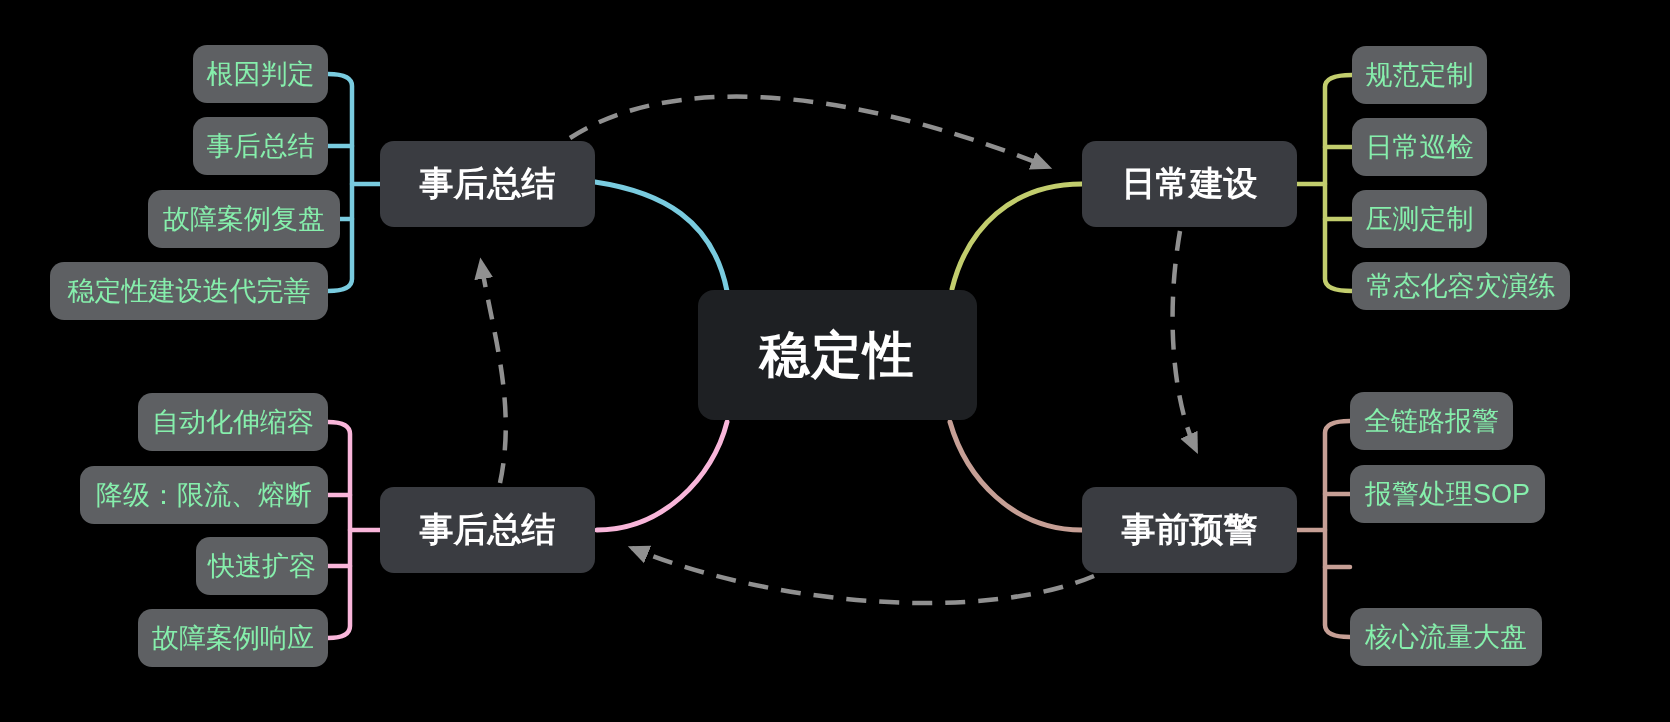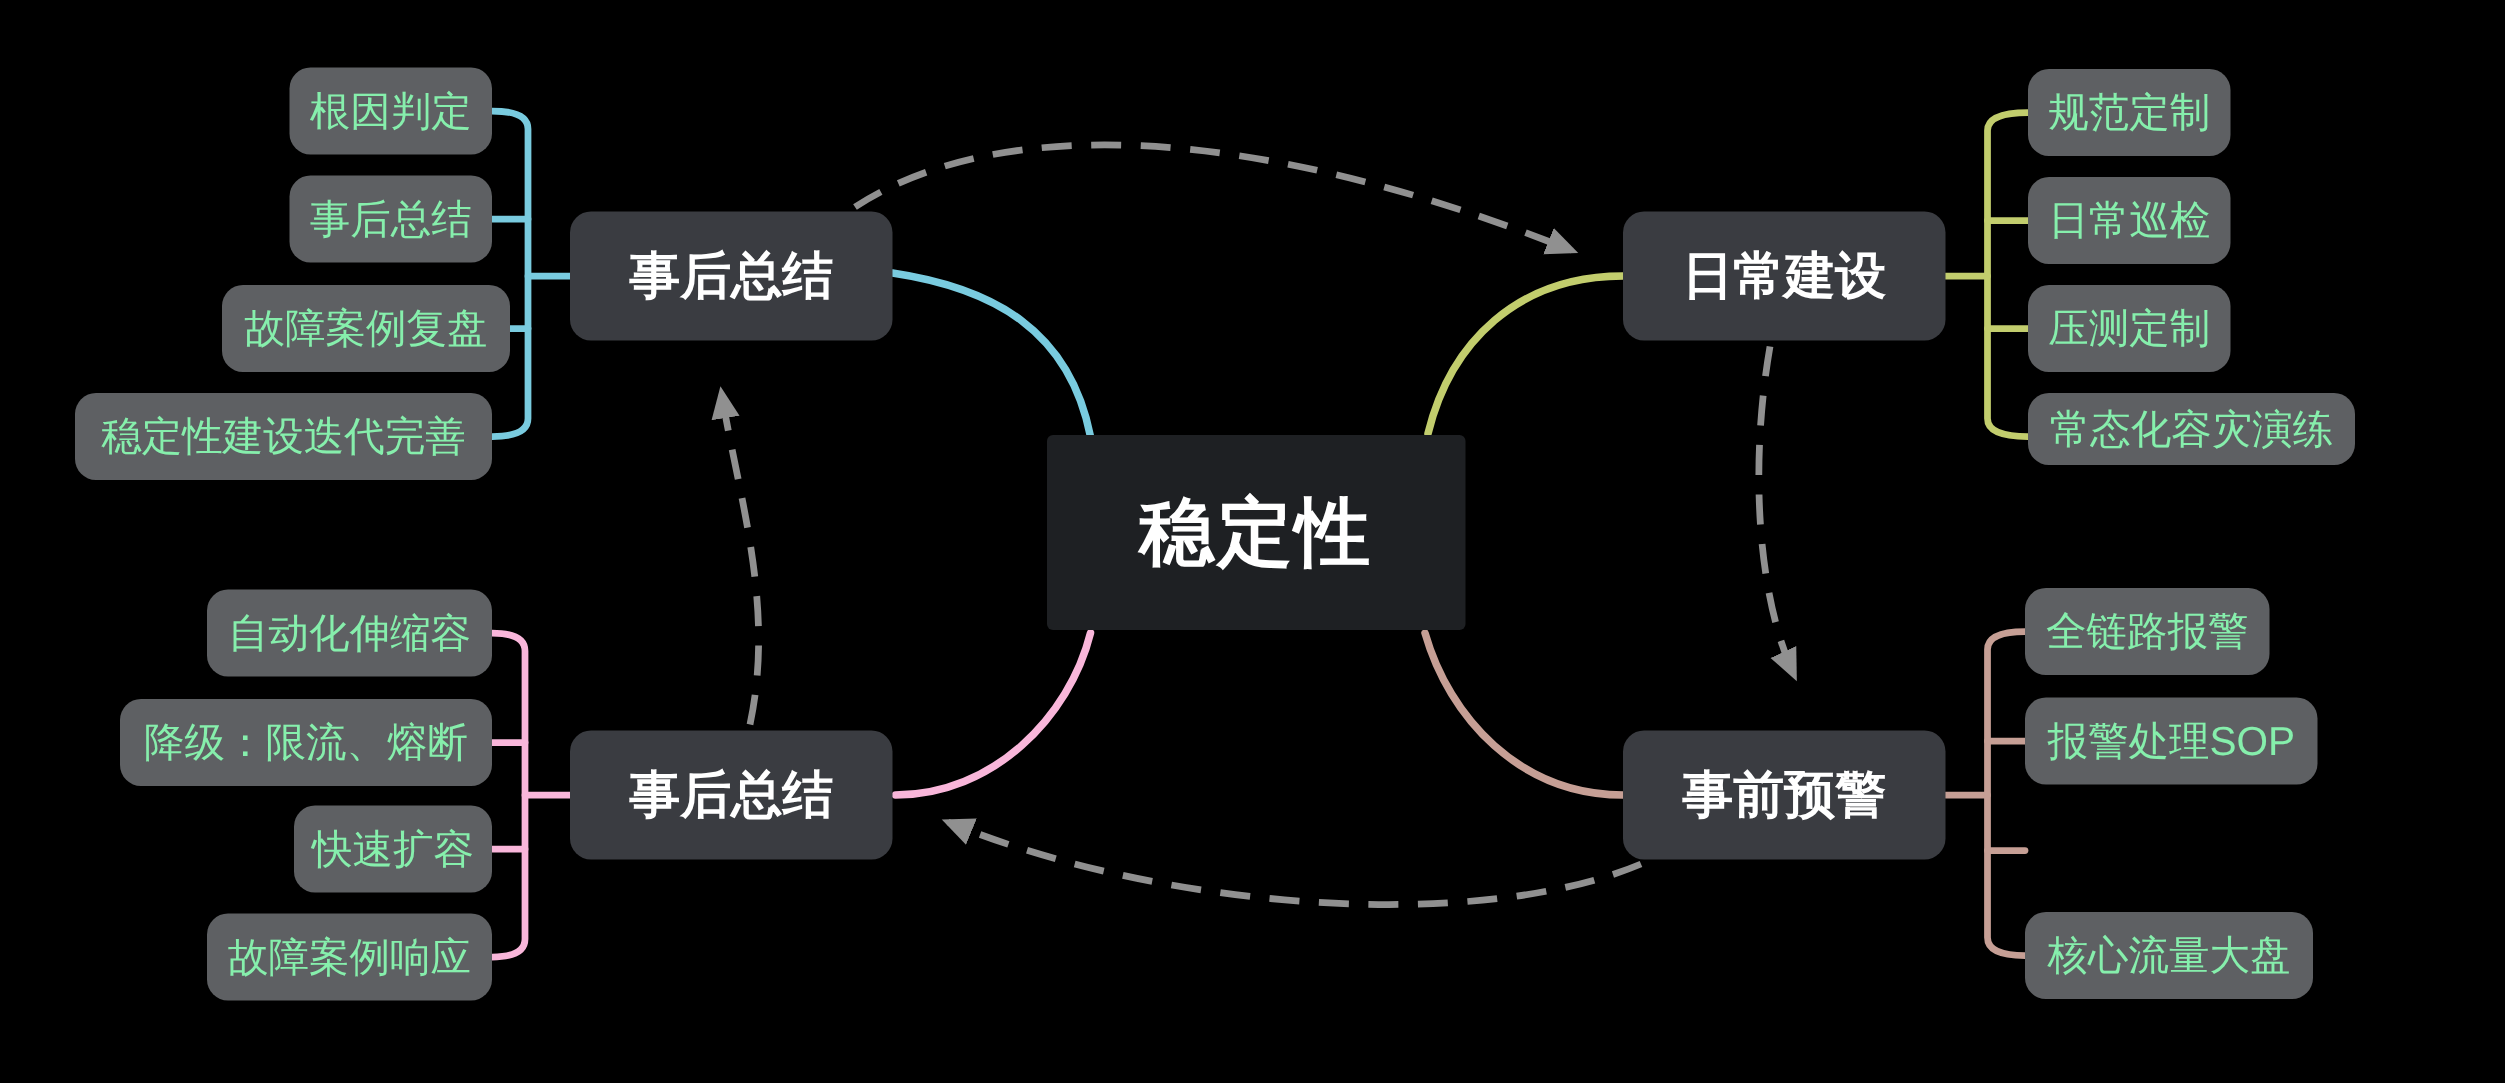--- a/index.html
+++ b/index.html
@@ -26,21 +26,21 @@
     color:#86efac;
   }
   .main{
     background:#3a3c41;
     border-radius:14px;
     font-size:34px;
     font-weight:bold;
   }
   .central{
     background:#1e2023;
-    border-radius:4px;
+    border-radius:16px;
     font-size:50px;
     font-weight:bold;
     letter-spacing:2px;
   }
 </style>
 </head>
 <body>
 
 <div class="canvas">
 

